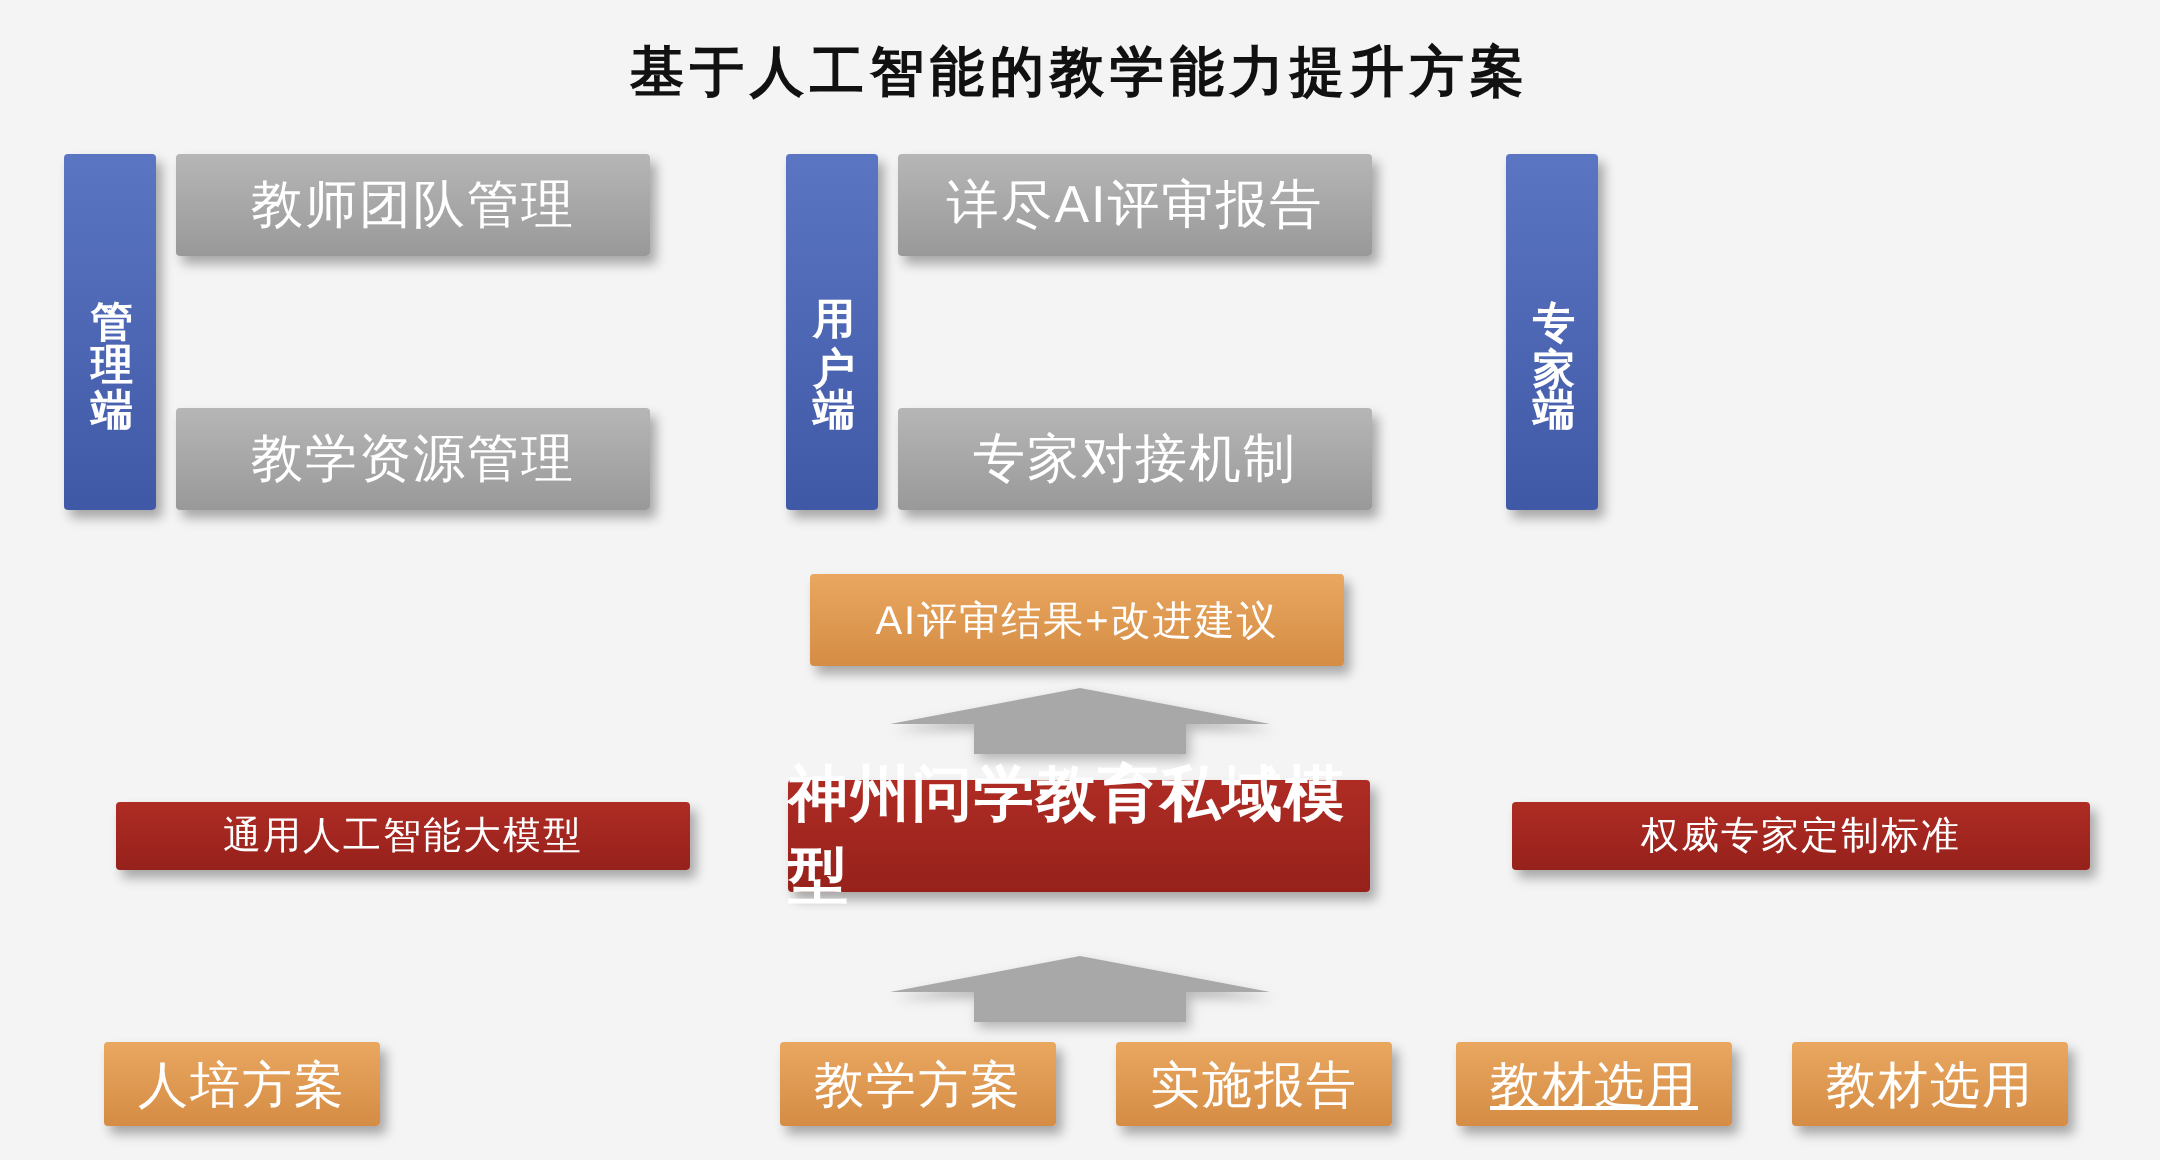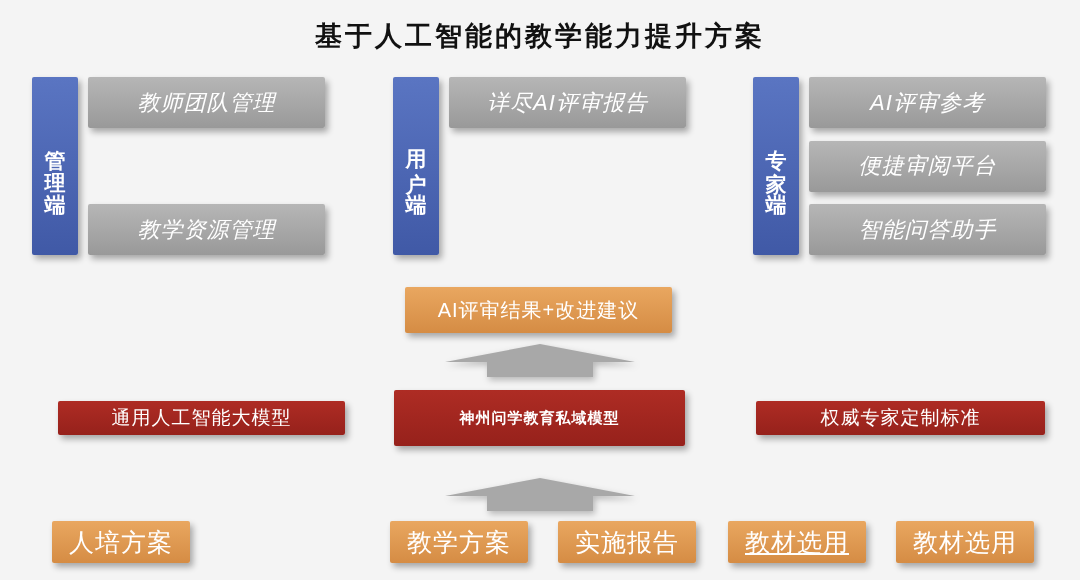--- a/index.html
+++ b/index.html
@@ -21,39 +21,39 @@
     writing-mode:vertical-rl; text-orientation:upright; letter-spacing:22px;
     display:flex; align-items:center; justify-content:center;
     box-shadow:3px 4px 6px rgba(0,0,0,0.32); border-radius:2px;
   }
   .items {
     width:237px; height:178px; display:flex; flex-direction:column;
     justify-content:space-between;
   }
   .gbox {
     height:51px; background:linear-gradient(180deg,#b6b6b6 0%, #999999 100%);
-    color:#fff; font-size:22px; display:flex; align-items:center; justify-content:center;
-    box-shadow:3px 4px 6px rgba(0,0,0,0.32); border-radius:2px; letter-spacing:1px;font-style:italic;
+    color:#fff; font-size:26px; display:flex; align-items:center; justify-content:center;
+    box-shadow:3px 4px 6px rgba(0,0,0,0.32); border-radius:2px; letter-spacing:1px;
   }
   
   .obox {
     position:absolute; background:linear-gradient(180deg,#e9a760 0%, #d58c44 100%);
     color:#fff; display:flex; align-items:center; justify-content:center;
     box-shadow:3px 4px 6px rgba(0,0,0,0.32); border-radius:2px;
   }
   .obox.output { font-size:20px; letter-spacing:1px; }
   .obox.input { font-size:25px; letter-spacing:1px; }
   
   .rbox {
     position:absolute; background:linear-gradient(180deg,#ae2c24 0%, #96211b 100%);
     color:#fff; display:flex; align-items:center; justify-content:center;
     box-shadow:3px 4px 6px rgba(0,0,0,0.32); border-radius:2px;
   }
   .rbox.side { font-size:19px; letter-spacing:1px; }
-  .rbox.main { font-size:15px; font-weight:bold; letter-spacing:1px; }
+  .rbox.main { font-size:30px; font-weight:bold; letter-spacing:1px; }
   
   .arrow { position:absolute; filter:drop-shadow(2px 3px 3px rgba(0,0,0,0.25)); }
 </style>
 </head>
 <body>
 
 <div class="canvas">
 
   <h1 class="title">基于人工智能的教学能力提升方案</h1>
 
@@ -62,30 +62,26 @@
     <div class="items">
       <div class="gbox">教师团队管理</div>
       <div class="gbox">教学资源管理</div>
     </div>
   </div>
 
   <div class="panel" style="left:393px">
     <div class="vtab">用户端</div>
     <div class="items">
       <div class="gbox">详尽AI评审报告</div>
+      <div class="gbox">专家对接机制</div>
     </div>
   </div>
 
   <div class="panel" style="left:753px">
     <div class="vtab">专家端</div>
-    <div class="items">
-      <div class="gbox">AI评审参考</div>
-      <div class="gbox">便捷审阅平台</div>
-      <div class="gbox">智能问答助手</div>
-    </div>
   </div>
 
   <div class="obox output" style="left:405px; top:287px; width:267px; height:46px;">AI评审结果+改进建议</div>
 
   <svg class="arrow" style="left:445px; top:344px;" width="190" height="34" viewBox="0 0 190 34">
     <polygon points="0,18 95,0 190,18 148,18 148,33 42,33 42,18" fill="#a8a8a8"></polygon>
   </svg>
 
   <div class="rbox side" style="left:38px; top:401px; width:287px; height:34px;margin-left:20px;">通用人工智能大模型</div>
   <div class="rbox main" style="left:394px; top:390px; width:291px; height:56px;">神州问学教育私域模型</div>

